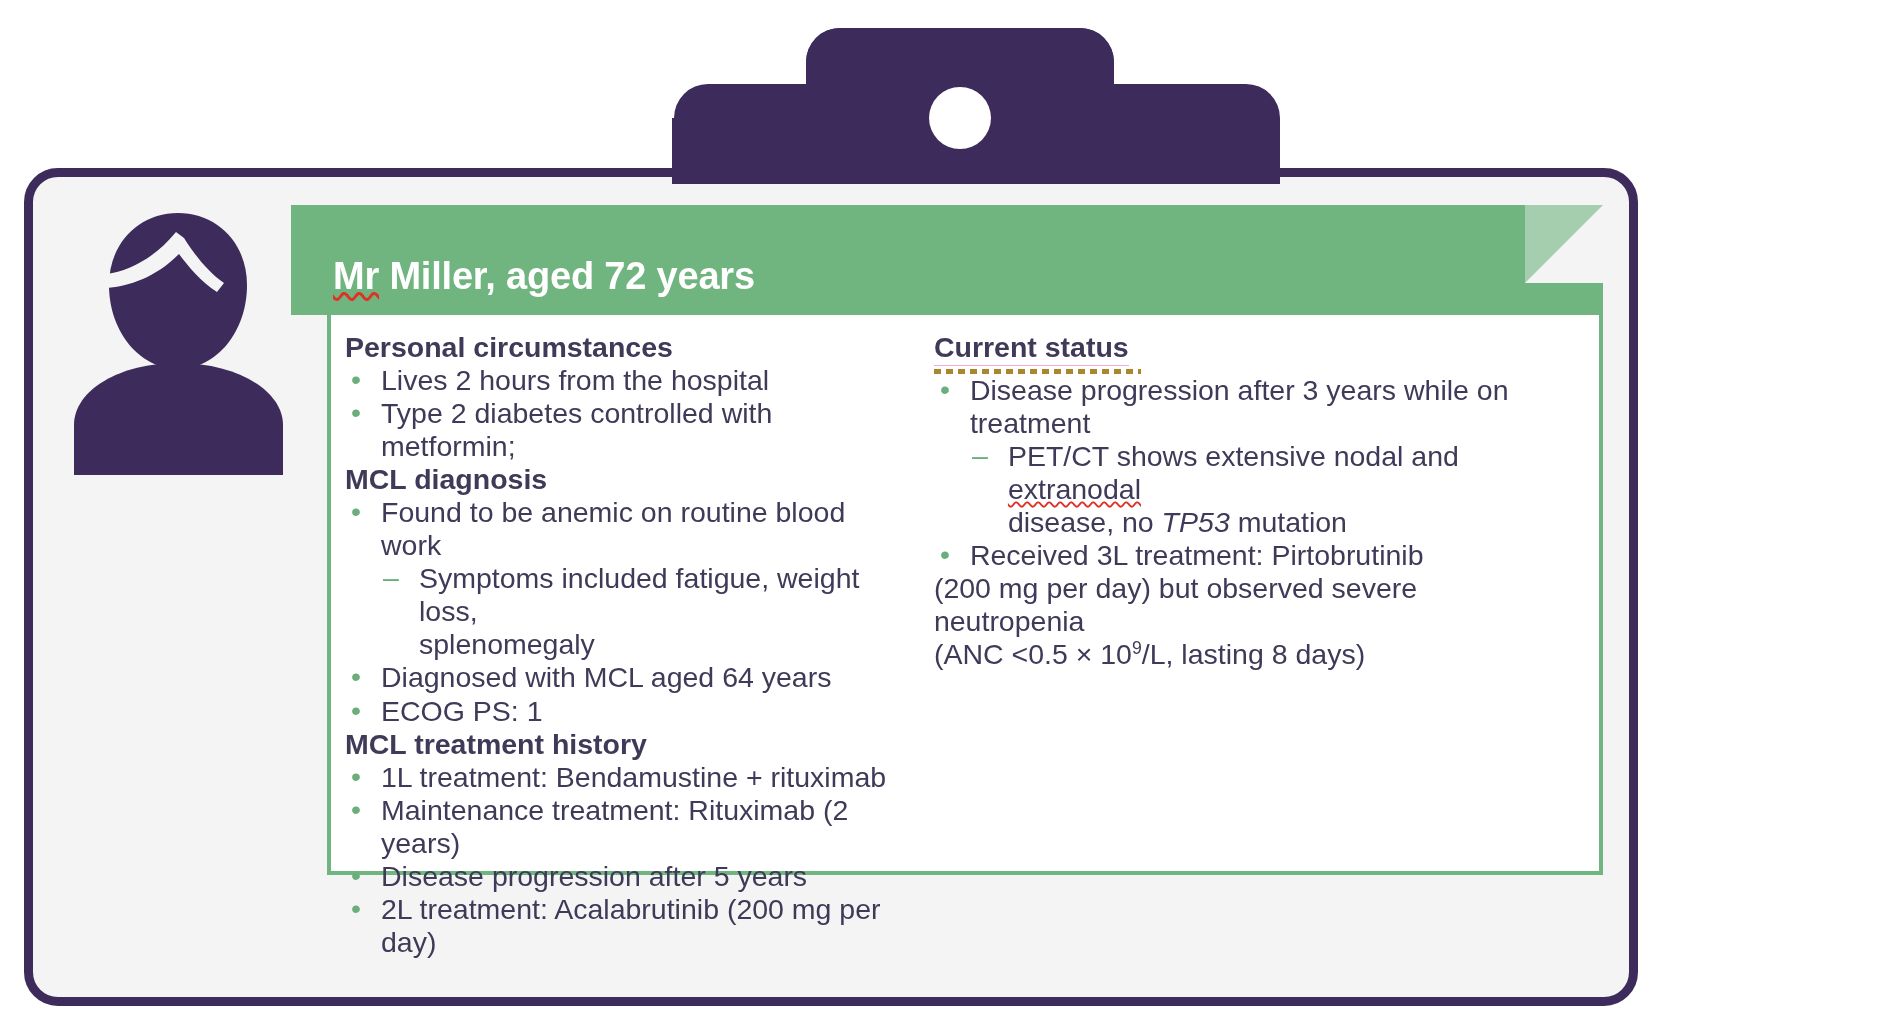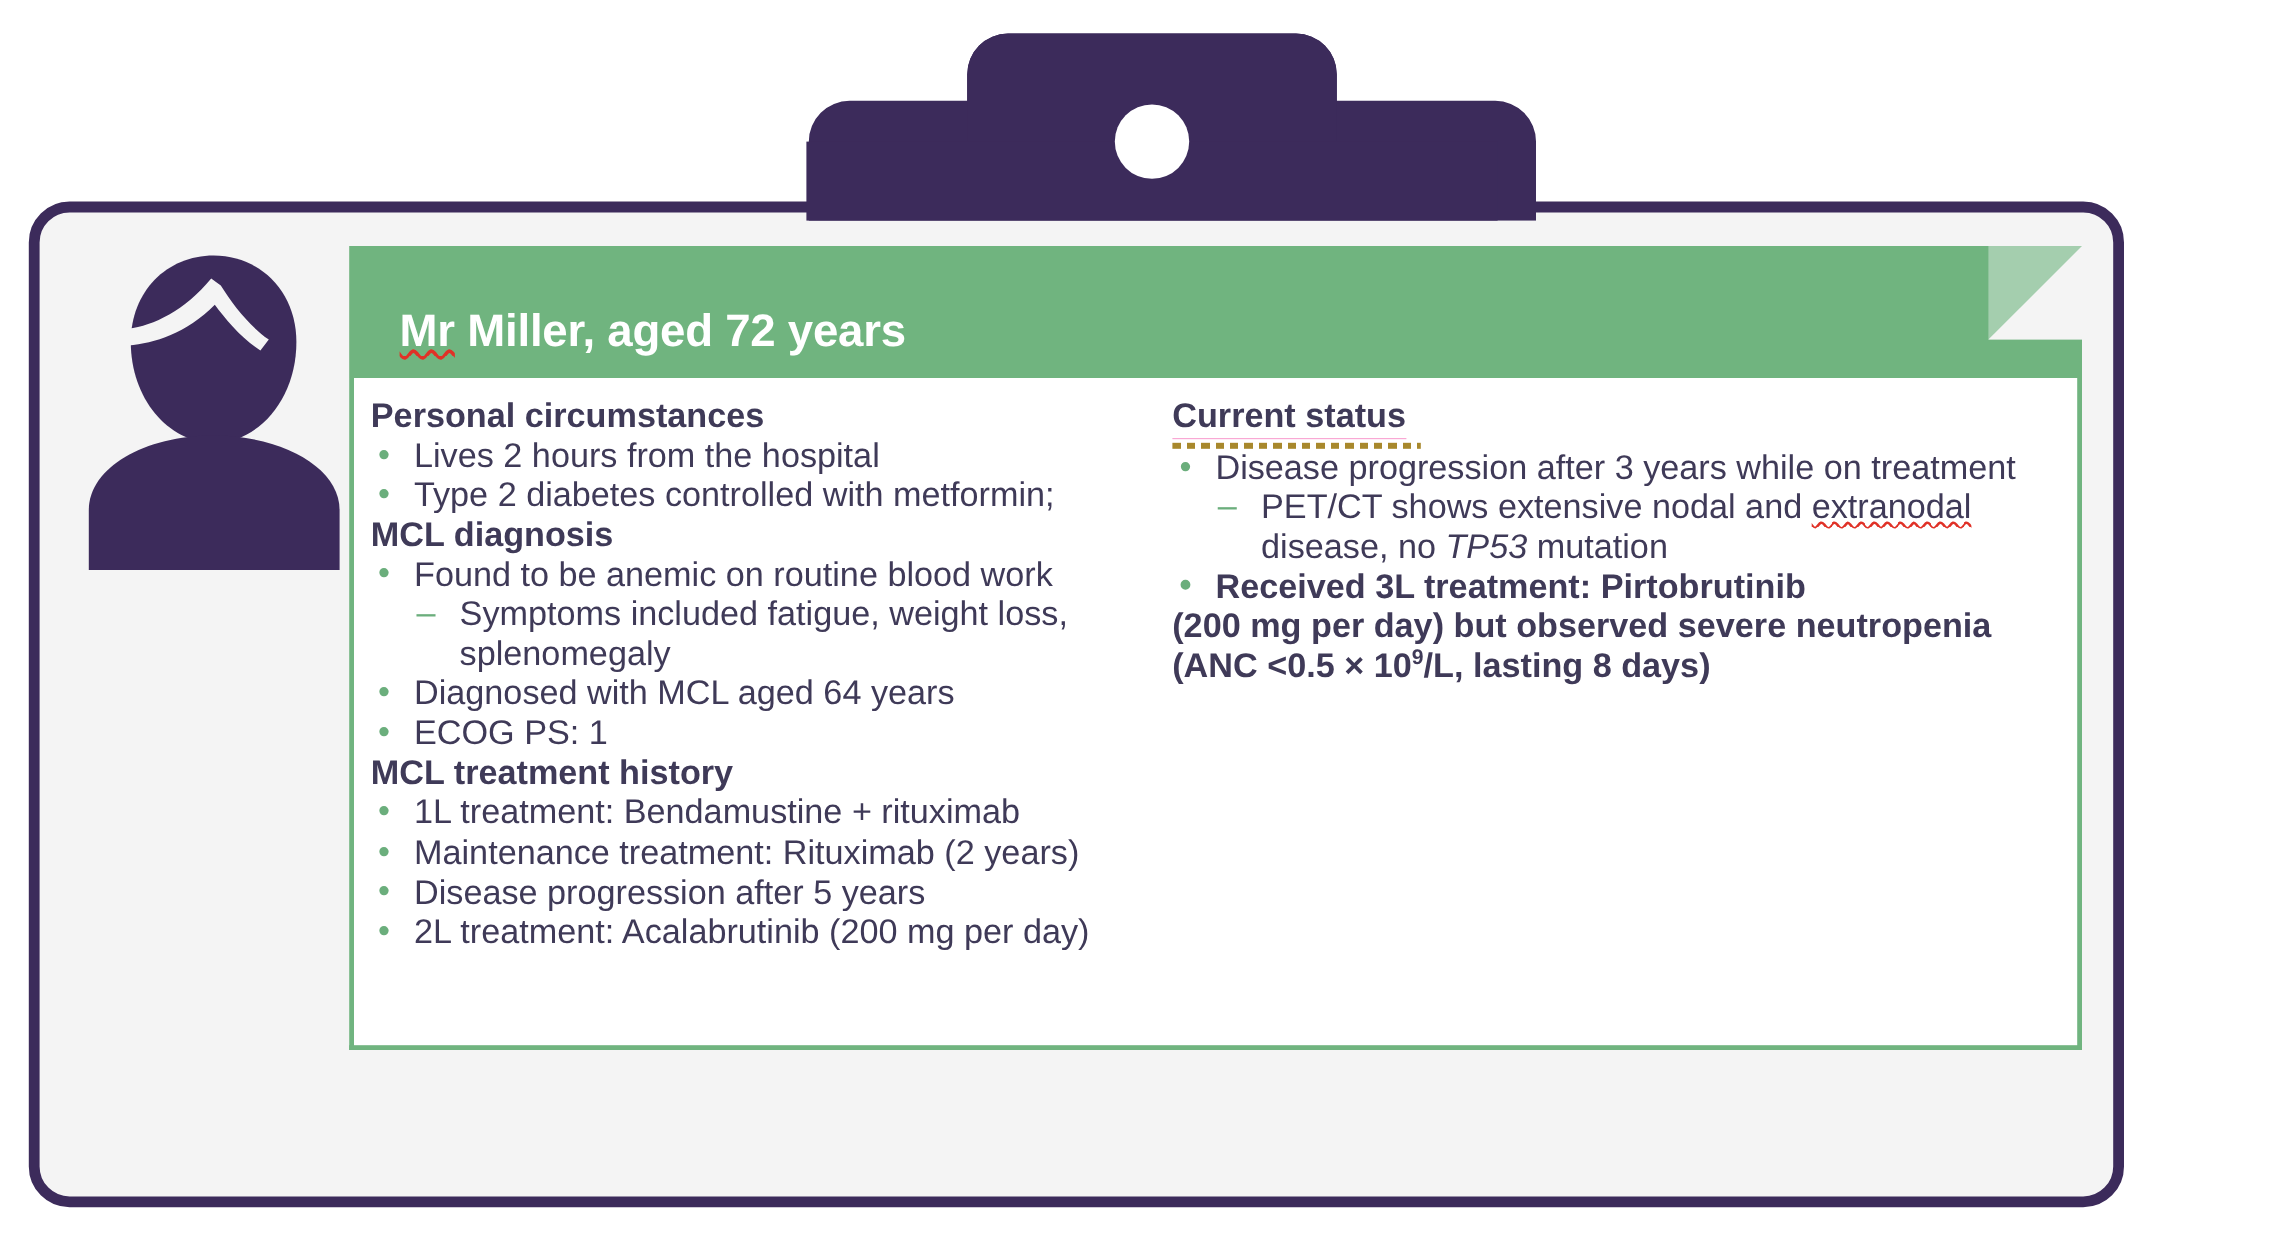--- a/index.html
+++ b/index.html
@@ -23,21 +23,21 @@
     width: 720px;
     height: 170px;
     z-index: 5;
   }
 
   
   #patient-card {
     position: absolute;
     left: 24px;
     top: 168px;
-    width: 1746px;
+    width: 1614px;
     height: 838px;
     box-sizing: border-box;
     border: 9px solid #3C2B5B;
     border-radius: 34px;
     background: #F4F4F4;
     z-index: 3;
   }
 
   
   #avatar {
@@ -91,20 +91,21 @@
 
   
   #body-panel {
     box-sizing: border-box;
     height: 560px;
     background: #ffffff;
     border: 4px solid #70B47F;
     border-top: none;
     display: flex;
     padding: 16px 15px 0 0;
+    margin-left: 36px;
   }
   #col-left {
     width: 47%;
     padding: 0 10px 0 14px;
     box-sizing: border-box;
   }
   #col-right {
     width: 53%;
     padding: 0 14px 0 14px;
     box-sizing: border-box;
@@ -157,21 +158,21 @@
     padding-left: 74px;
     font-size: 28.5px;
   }
   ul.bullets li.sub::before {
     content: "\2013";
     left: 38px;
     color: #6BAE7C;
     font-weight: normal;
   }
   ul.bullets li.bold-item {
-    font-weight: bold;
+    font-weight: normal;
   }
   .cont {
     display: block;
     margin-left: -36px;
   }
   .cont-sub {
     display: block;
     margin-left: 0;
   }
   .ital { font-style: italic; }

